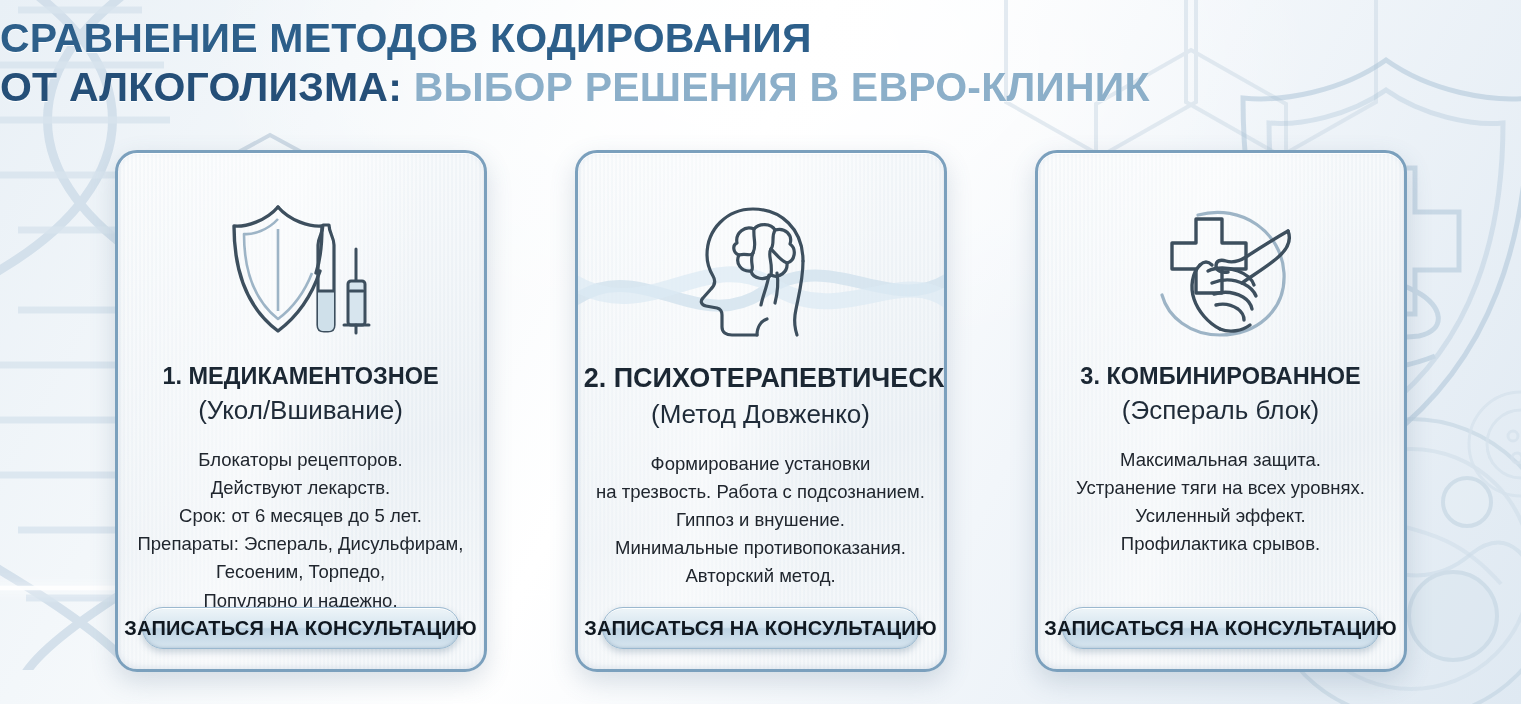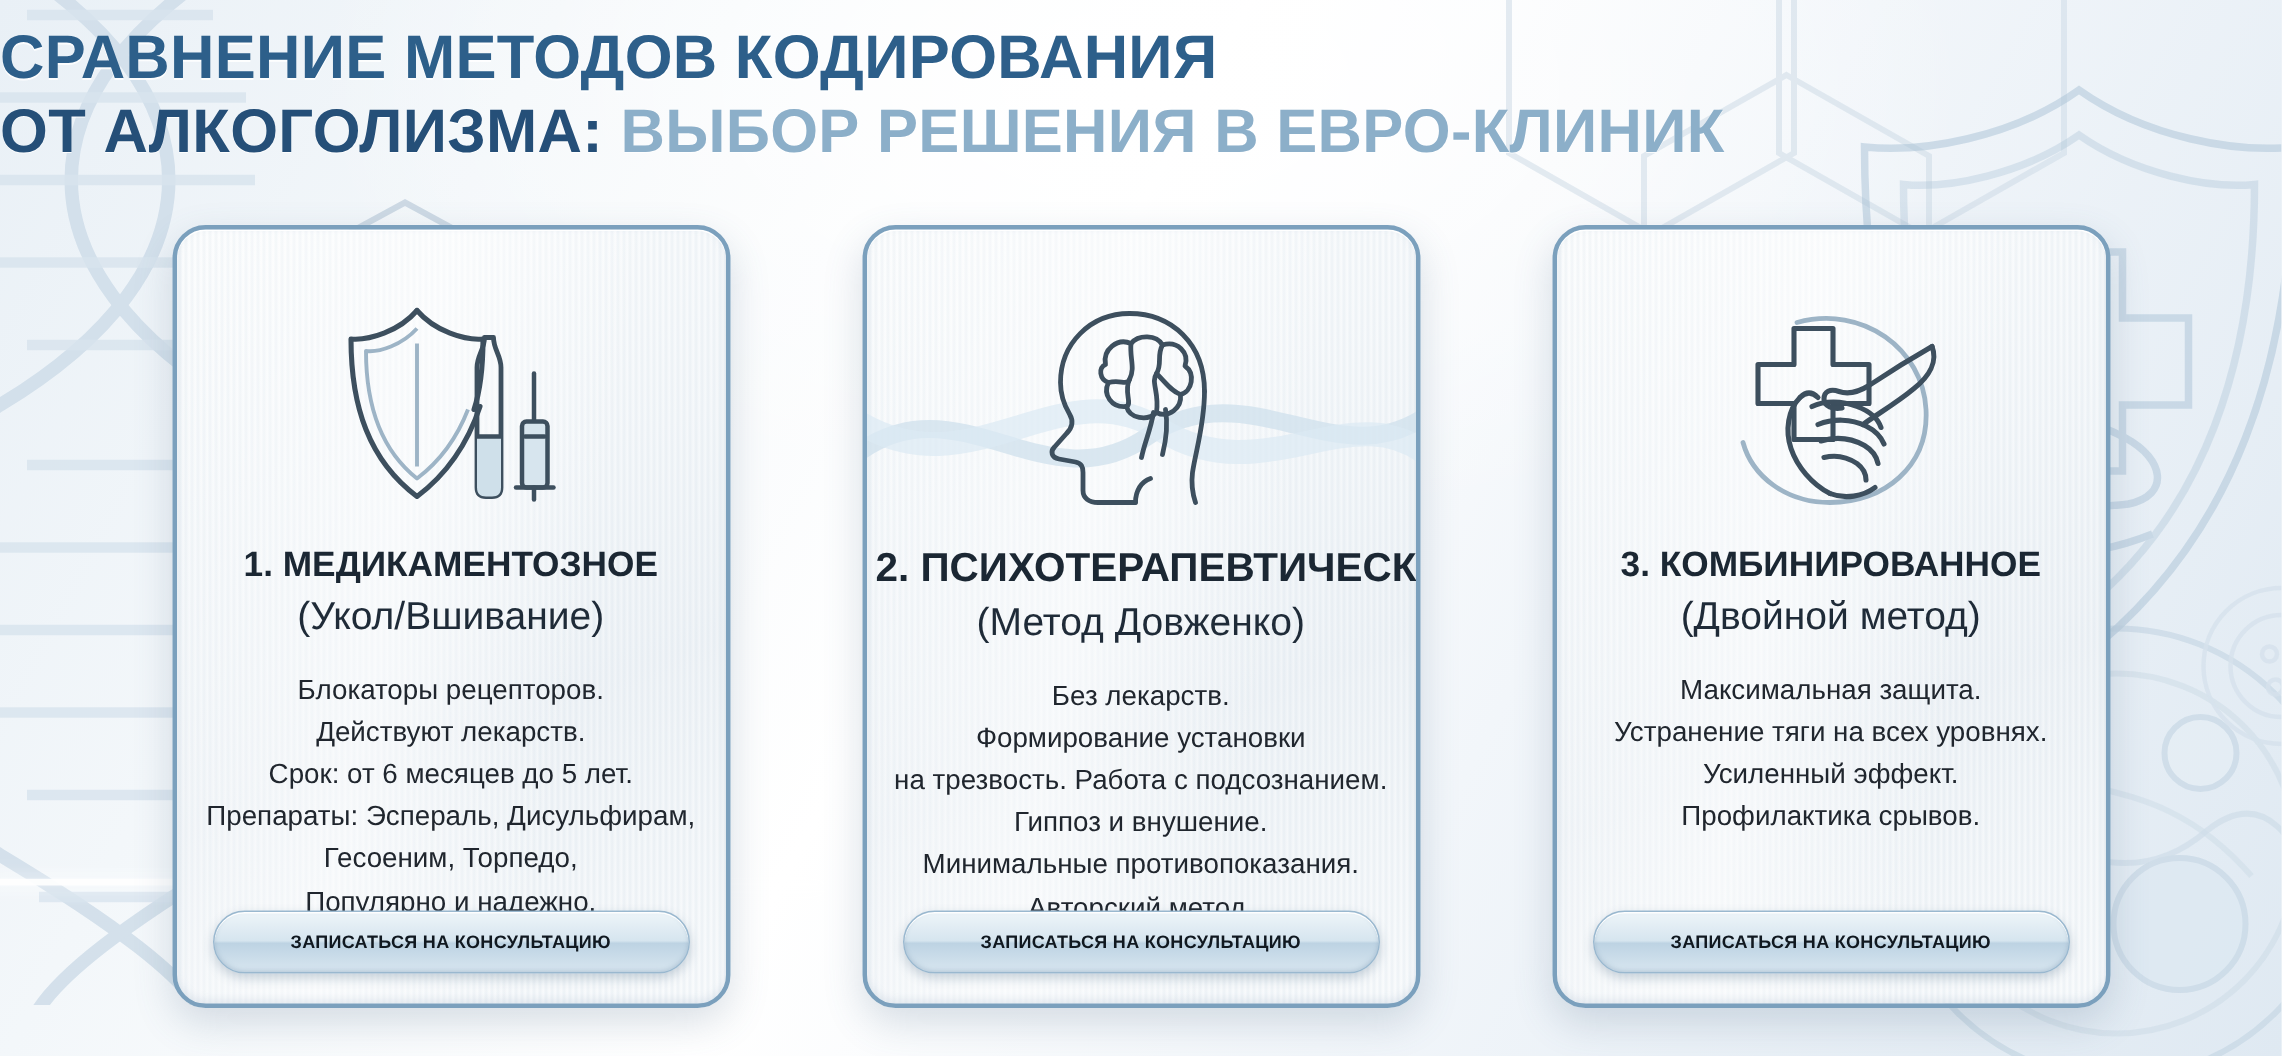--- a/index.html
+++ b/index.html
@@ -173,21 +173,21 @@
     width: 318px;
     height: 42px;
     border-radius: 21px;
     border: 1px solid #9ab8cf;
     background: linear-gradient(180deg, #eef5f9 0%, #d6e5ef 48%, #bdd3e3 52%, #d8e6f0 100%);
     box-shadow:
       0 3px 7px rgba(70,100,130,.28),
       inset 0 1px 0 rgba(255,255,255,.95),
       inset 0 -1px 3px rgba(120,150,175,.35);
     color: #101820;
-    font-size: 12px;
+    font-size: 20px;
     font-weight: bold;
     letter-spacing: .2px;
     display: flex;
     align-items: center;
     justify-content: center;
     cursor: pointer;
     z-index: 3;
     white-space: nowrap;
   }
 </style>
@@ -361,21 +361,20 @@
             <path d="M48 56 C 56 54, 60 58, 62 54"></path>
             <path d="M96 64 C 90 62, 86 56, 80 50"></path>
             <path d="M78 76 C 76 88, 72 96, 70 106"></path>
             <path d="M86 74 C 88 86, 86 96, 84 104"></path>
           </g>
         </svg>
       </div>
       <div class="card-title small">2. ПСИХОТЕРАПЕВТИЧЕСКОЕ</div>
       <div class="card-subtitle">(Метод Довженко)</div>
       <div class="card-body">
-        <div>Без лекарств.</div>
         <div>Формирование установки</div>
         <div>на трезвость. Работа с подсознанием.</div>
         <div>Гиппоз и внушение.</div>
         <div>Минимальные противопоказания.</div>
         <div>Авторский метод.</div>
       </div>
       <div class="cta">ЗАПИСАТЬСЯ НА КОНСУЛЬТАЦИЮ</div>
     </div>
 
     <div class="card">
@@ -394,21 +393,21 @@
             <path d="M66 84 C 76 80, 88 80, 98 85 C 104 88, 108 92, 110 97"></path>
             <path d="M68 95 C 78 92, 88 93, 97 98 C 102 101, 105 105, 106 110"></path>
             <path d="M70 106 C 78 104, 86 106, 92 110 C 96 113, 98 117, 98 121"></path>
             <path d="M54 66 C 46 74, 44 88, 48 100 C 52 112, 62 124, 74 130"></path>
             <path d="M54 66 C 58 62, 62 62, 66 66"></path>
             <path d="M74 130 C 84 134, 96 132, 104 126"></path>
           </g>
         </svg>
       </div>
       <div class="card-title">3. КОМБИНИРОВАННОЕ</div>
-      <div class="card-subtitle">(Двойной метод)</div>
+      <div class="card-subtitle">(Эспераль блок)</div>
       <div class="card-body">
         <div>Максимальная защита.</div>
         <div>Устранение тяги на всех уровнях.</div>
         <div>Усиленный эффект.</div>
         <div>Профилактика срывов.</div>
       </div>
       <div class="cta">ЗАПИСАТЬСЯ НА КОНСУЛЬТАЦИЮ</div>
     </div>
 
   </div>

